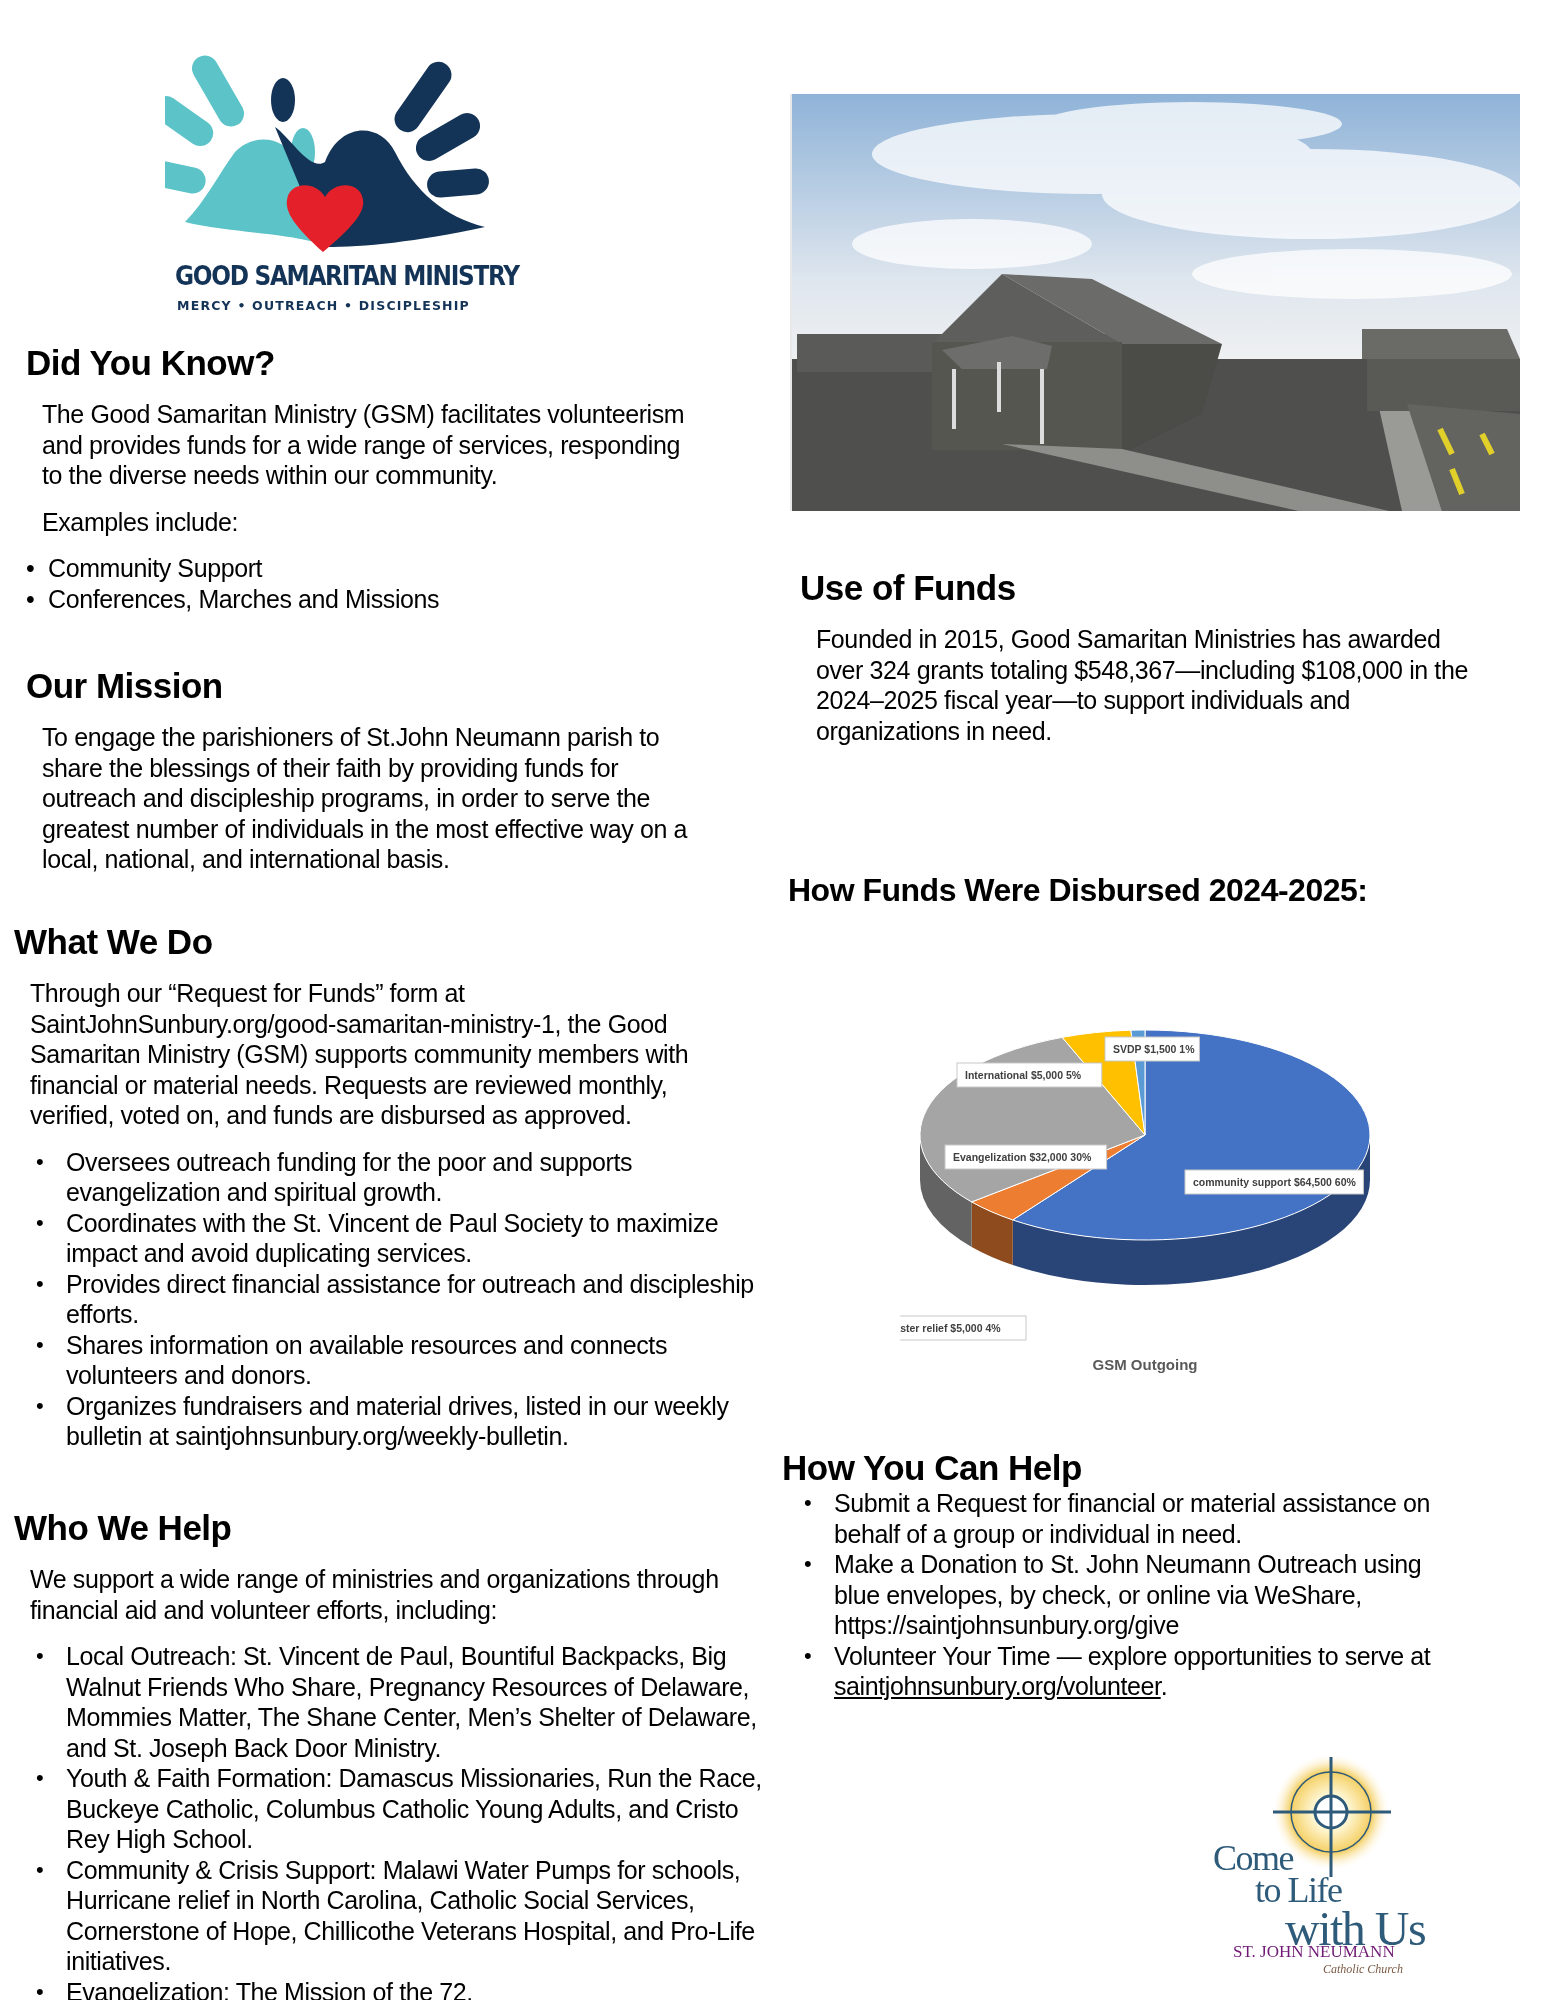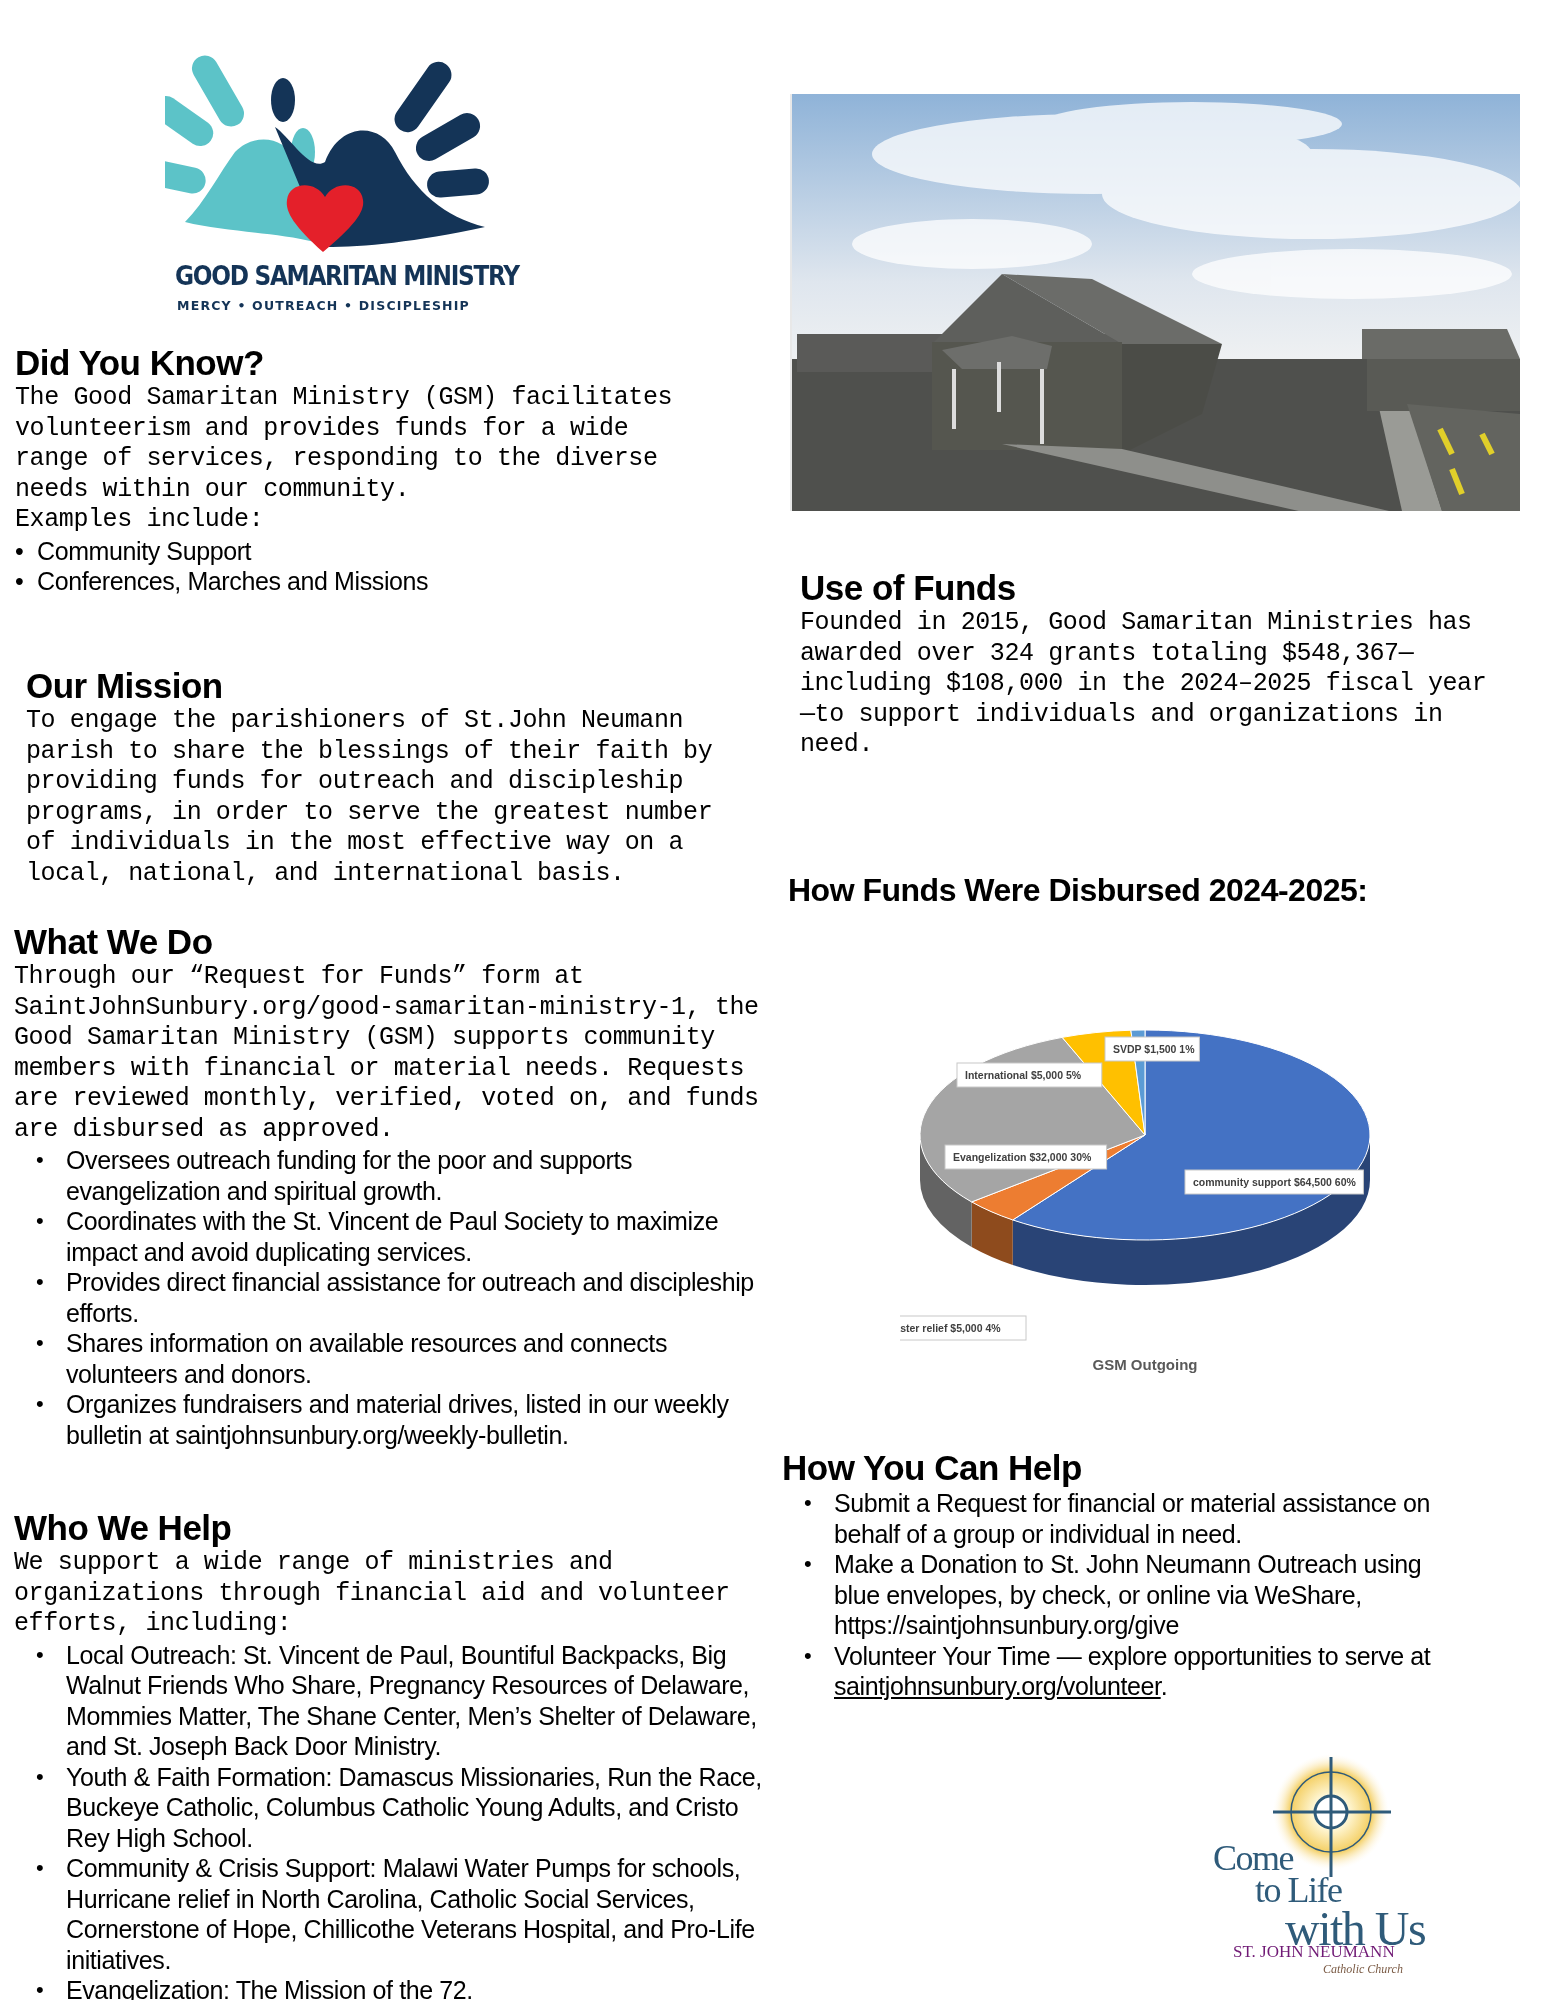--- a/index.html
+++ b/index.html
@@ -1,21 +1,21 @@
 <!DOCTYPE html>
 <html><head>
 <meta charset="utf-8">
 <style>
   html, body { margin: 0; padding: 0; background: #ffffff; }
   body { width: 1545px; height: 2000px; position: relative; overflow: hidden;
          font-family: "Liberation Sans", "DejaVu Sans", sans-serif; color: #000; }
   .abs { position: absolute; }
   h2 { margin: 0; font-weight: bold; font-size: 35px; line-height: 40px; letter-spacing: -0.5px; }
   .body-text { font-size: 25px; line-height: 30.5px; letter-spacing: -0.4px; }
-  .body-text p { margin: 0; font-family: Liberation Mono, monospace; }
+  .body-text p { margin: 16px; }
   ul.dots { list-style: none; padding: 0; margin: 0; }
   ul.dots li { position: relative; padding-left: 22px; }
   ul.dots li::before { content: "\2022"; position: absolute; left: 0; }
   ul.bul { list-style: none; padding: 0; margin: 0; }
   ul.bul li { position: relative; padding-left: 52px; }
   ul.bul li::before { content: "\2022"; position: absolute; left: 22px; font-size: 22px; }
   .underline { text-decoration: underline; }
 
   
   #gsm-logo { left: 165px; top: 42px; width: 335px; height: 282px; }
@@ -103,21 +103,21 @@
 
     <polygon points="615,310 728,320 728,417 650,417" fill="#63645f"></polygon>
     <g stroke="#e1cf2a" stroke-width="6">
       <line x1="648" y1="335" x2="660" y2="360"></line>
       <line x1="690" y1="340" x2="700" y2="360"></line>
       <line x1="660" y1="375" x2="670" y2="400"></line>
     </g>
   </svg>
 </div>
 
-<div class="abs" style="left:15px; top:343px; width:680px;">
+<div class="abs" style="left:26px; top:343px; width:680px;">
   <h2>Did You Know?</h2>
   <div class="body-text">
     <p>The Good Samaritan Ministry (GSM) facilitates volunteerism and provides funds for a wide range of services, responding to the diverse needs within our community.</p>
     <p>Examples include:</p>
     <ul class="dots">
       <li>Community Support</li>
       <li>Conferences, Marches and Missions</li>
     </ul>
   </div>
 </div>

